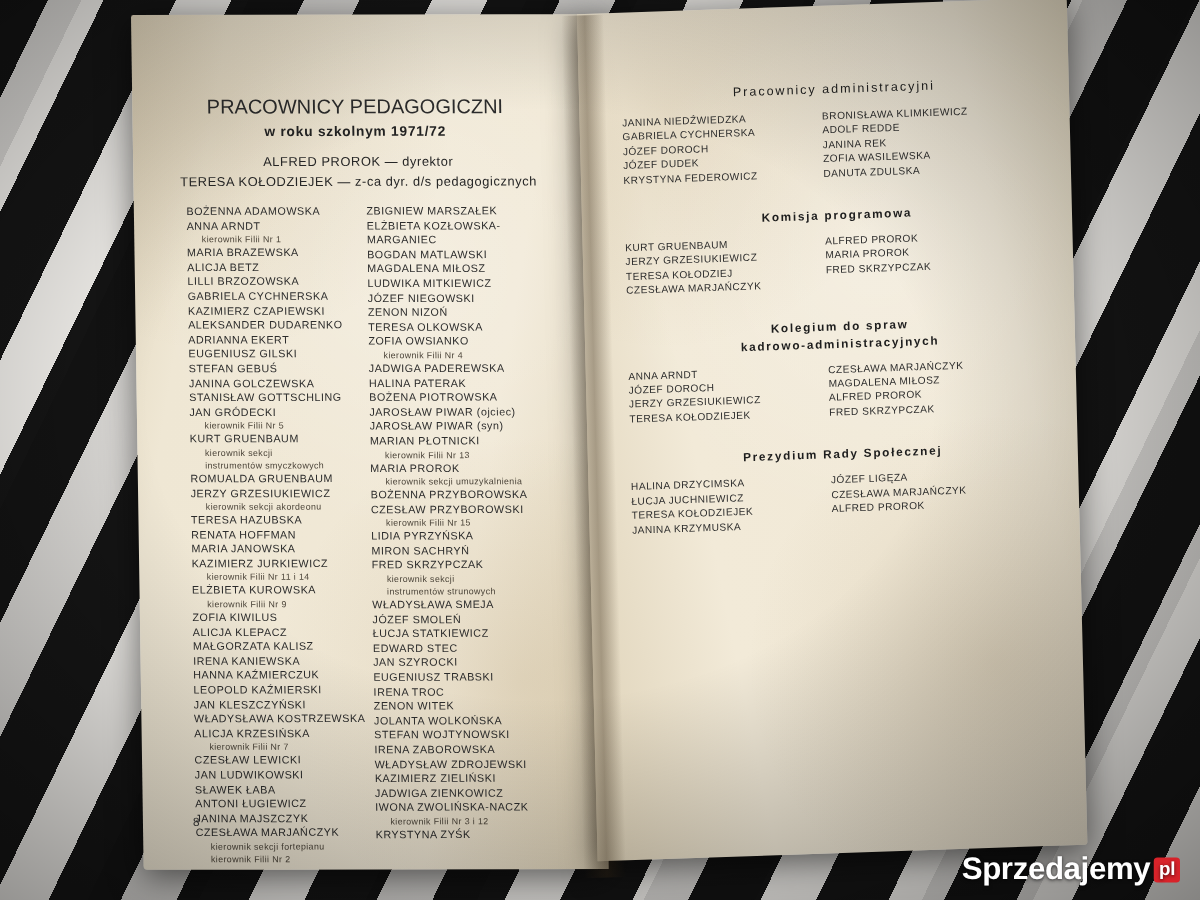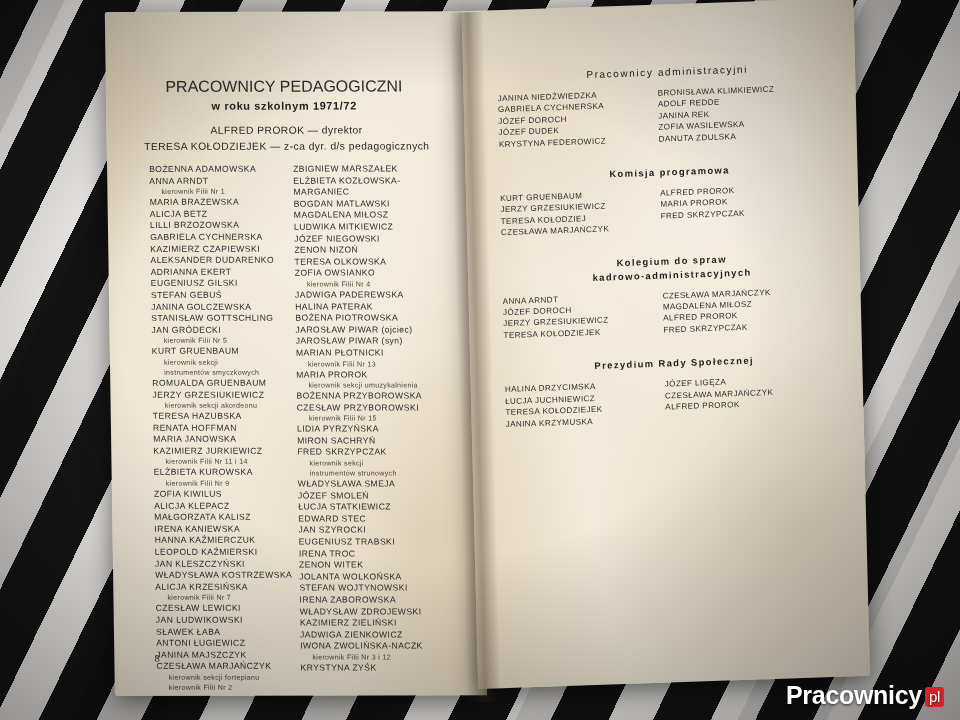--- a/index.html
+++ b/index.html
@@ -75,21 +75,21 @@
   .center{text-align:center;}
 
   
   .wm{
     position:absolute;right:16px;bottom:10px;
     font-size:25px;font-weight:bold;color:#fff;letter-spacing:-.3px;
     text-shadow:0 1px 3px rgba(0,0,0,.7);
   }
   .wm .pl{
     display:inline-block;background:#d8232a;color:#fff;
-    font-size:15px;font-weight:normal;border-radius:3px;
+    font-size:15px;font-weight:bold;border-radius:3px;
     padding:1px 4px 2px 4px;margin-left:3px;vertical-align:middle;
   }
 </style>
 </head>
 <body>
 
 <div id="scene">
   <div class="stripes"></div>
   <div class="stripes-2"></div>
 
@@ -278,15 +278,15 @@
           </div>
         </div>
     </div>
 
     <div class="gutter"></div>
   </div>
 
   <div class="vign"></div>
 
   <div class="wm">
-    <span>Pracownicy</span><span class="pl">pl</span>
+    <span>Sprzedajemy</span><span class="pl">pl</span>
   </div>
 </div>
 
 </body></html>

